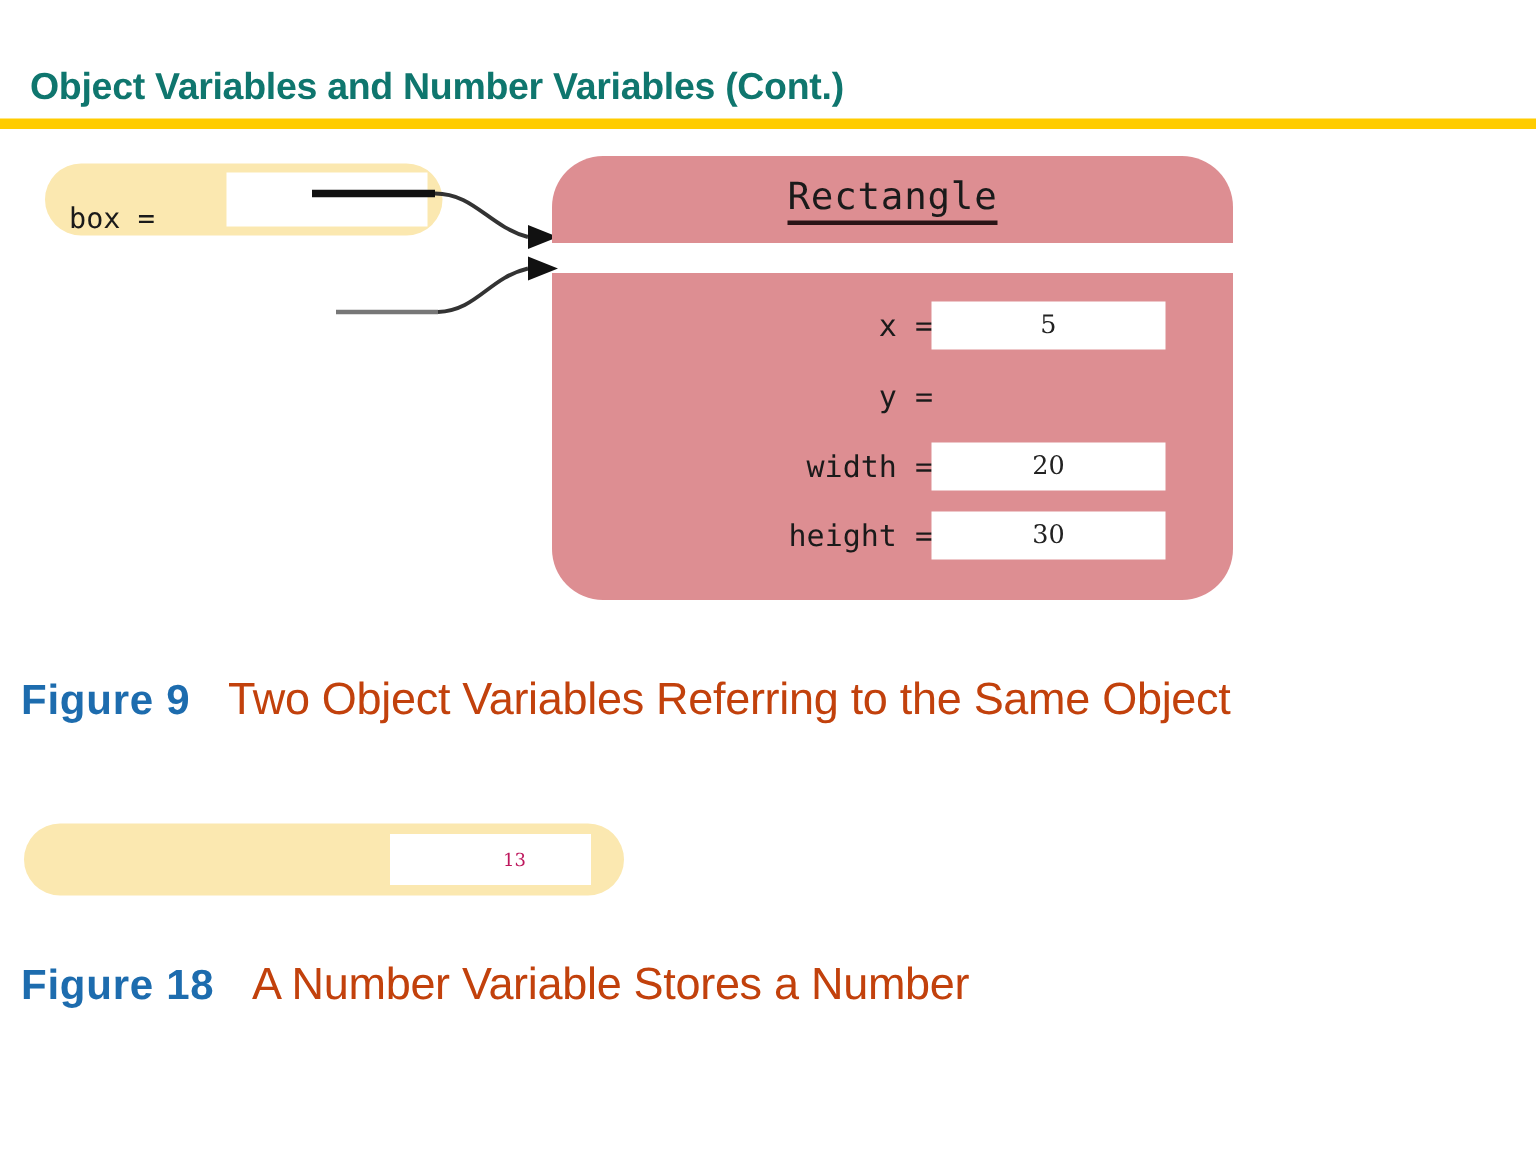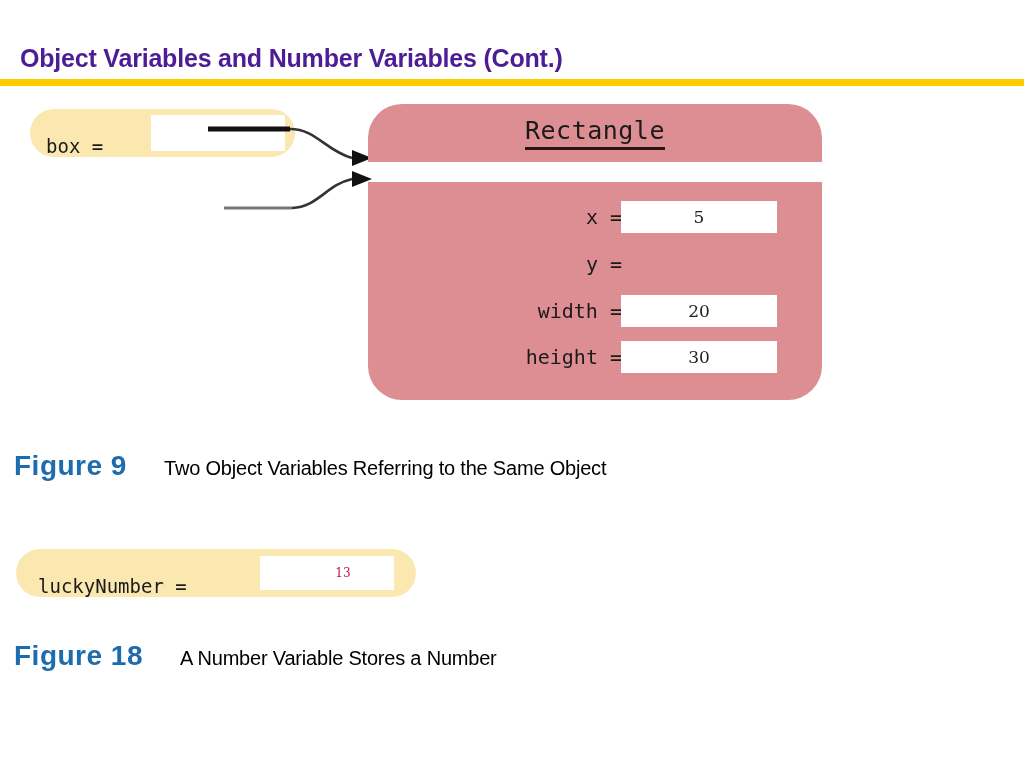--- a/index.html
+++ b/index.html
@@ -17,21 +17,21 @@
 
   
   .slide-title {
     position: absolute;
     left: 20px;
     top: 44px;
     font-family: "Liberation Sans", sans-serif;
     font-weight: bold;
     font-size: 25px;
     letter-spacing: -0.2px;
-    color: #4c1d95;
+    color: #0f766e;
     white-space: nowrap;
   }
   .title-rule {
     position: absolute;
     left: 0px;
     top: 79px;
     width: 1024px;
     height: 7px;
     background: #ffcc00;
   }
@@ -208,24 +208,24 @@
   }
   .fig-num {
     font-family: "Liberation Sans", sans-serif;
     font-weight: bold;
     font-size: 28px;
     color: #1d6cae;
     letter-spacing: 0.5px;
   }
   .fig-text {
     font-family: "Liberation Sans", sans-serif;
-    font-size: 20px;
-    color: #000000;
+    font-size: 30px;
+    color: #c2410c;
     letter-spacing: -0.2px;
-    margin-left: 32px;
+    margin-left: 20px;
   }
   #caption17 { top: 450px; }
   #caption18 { top: 640px; }
 </style>
 </head>
 <body>
 
 <div class="slide-title">Object Variables and Number Variables (Cont.)</div>
 <div class="title-rule"></div>
 
@@ -282,21 +282,20 @@
     </div>
   </div>
 </div>
 
 <div class="fig-caption" id="caption17">
   <span class="fig-num">Figure 9</span>
   <span class="fig-text">Two Object Variables Referring to the Same Object</span>
 </div>
 
 <div class="var-pill" id="pill-lucky">
-  <span class="var-label">luckyNumber =</span>
   <span class="var-slot">
     <span class="slot-value">13</span>
   </span>
 </div>
 
 <div class="fig-caption" id="caption18">
   <span class="fig-num">Figure 18</span>
   <span class="fig-text">A Number Variable Stores a Number</span>
 </div>
 

